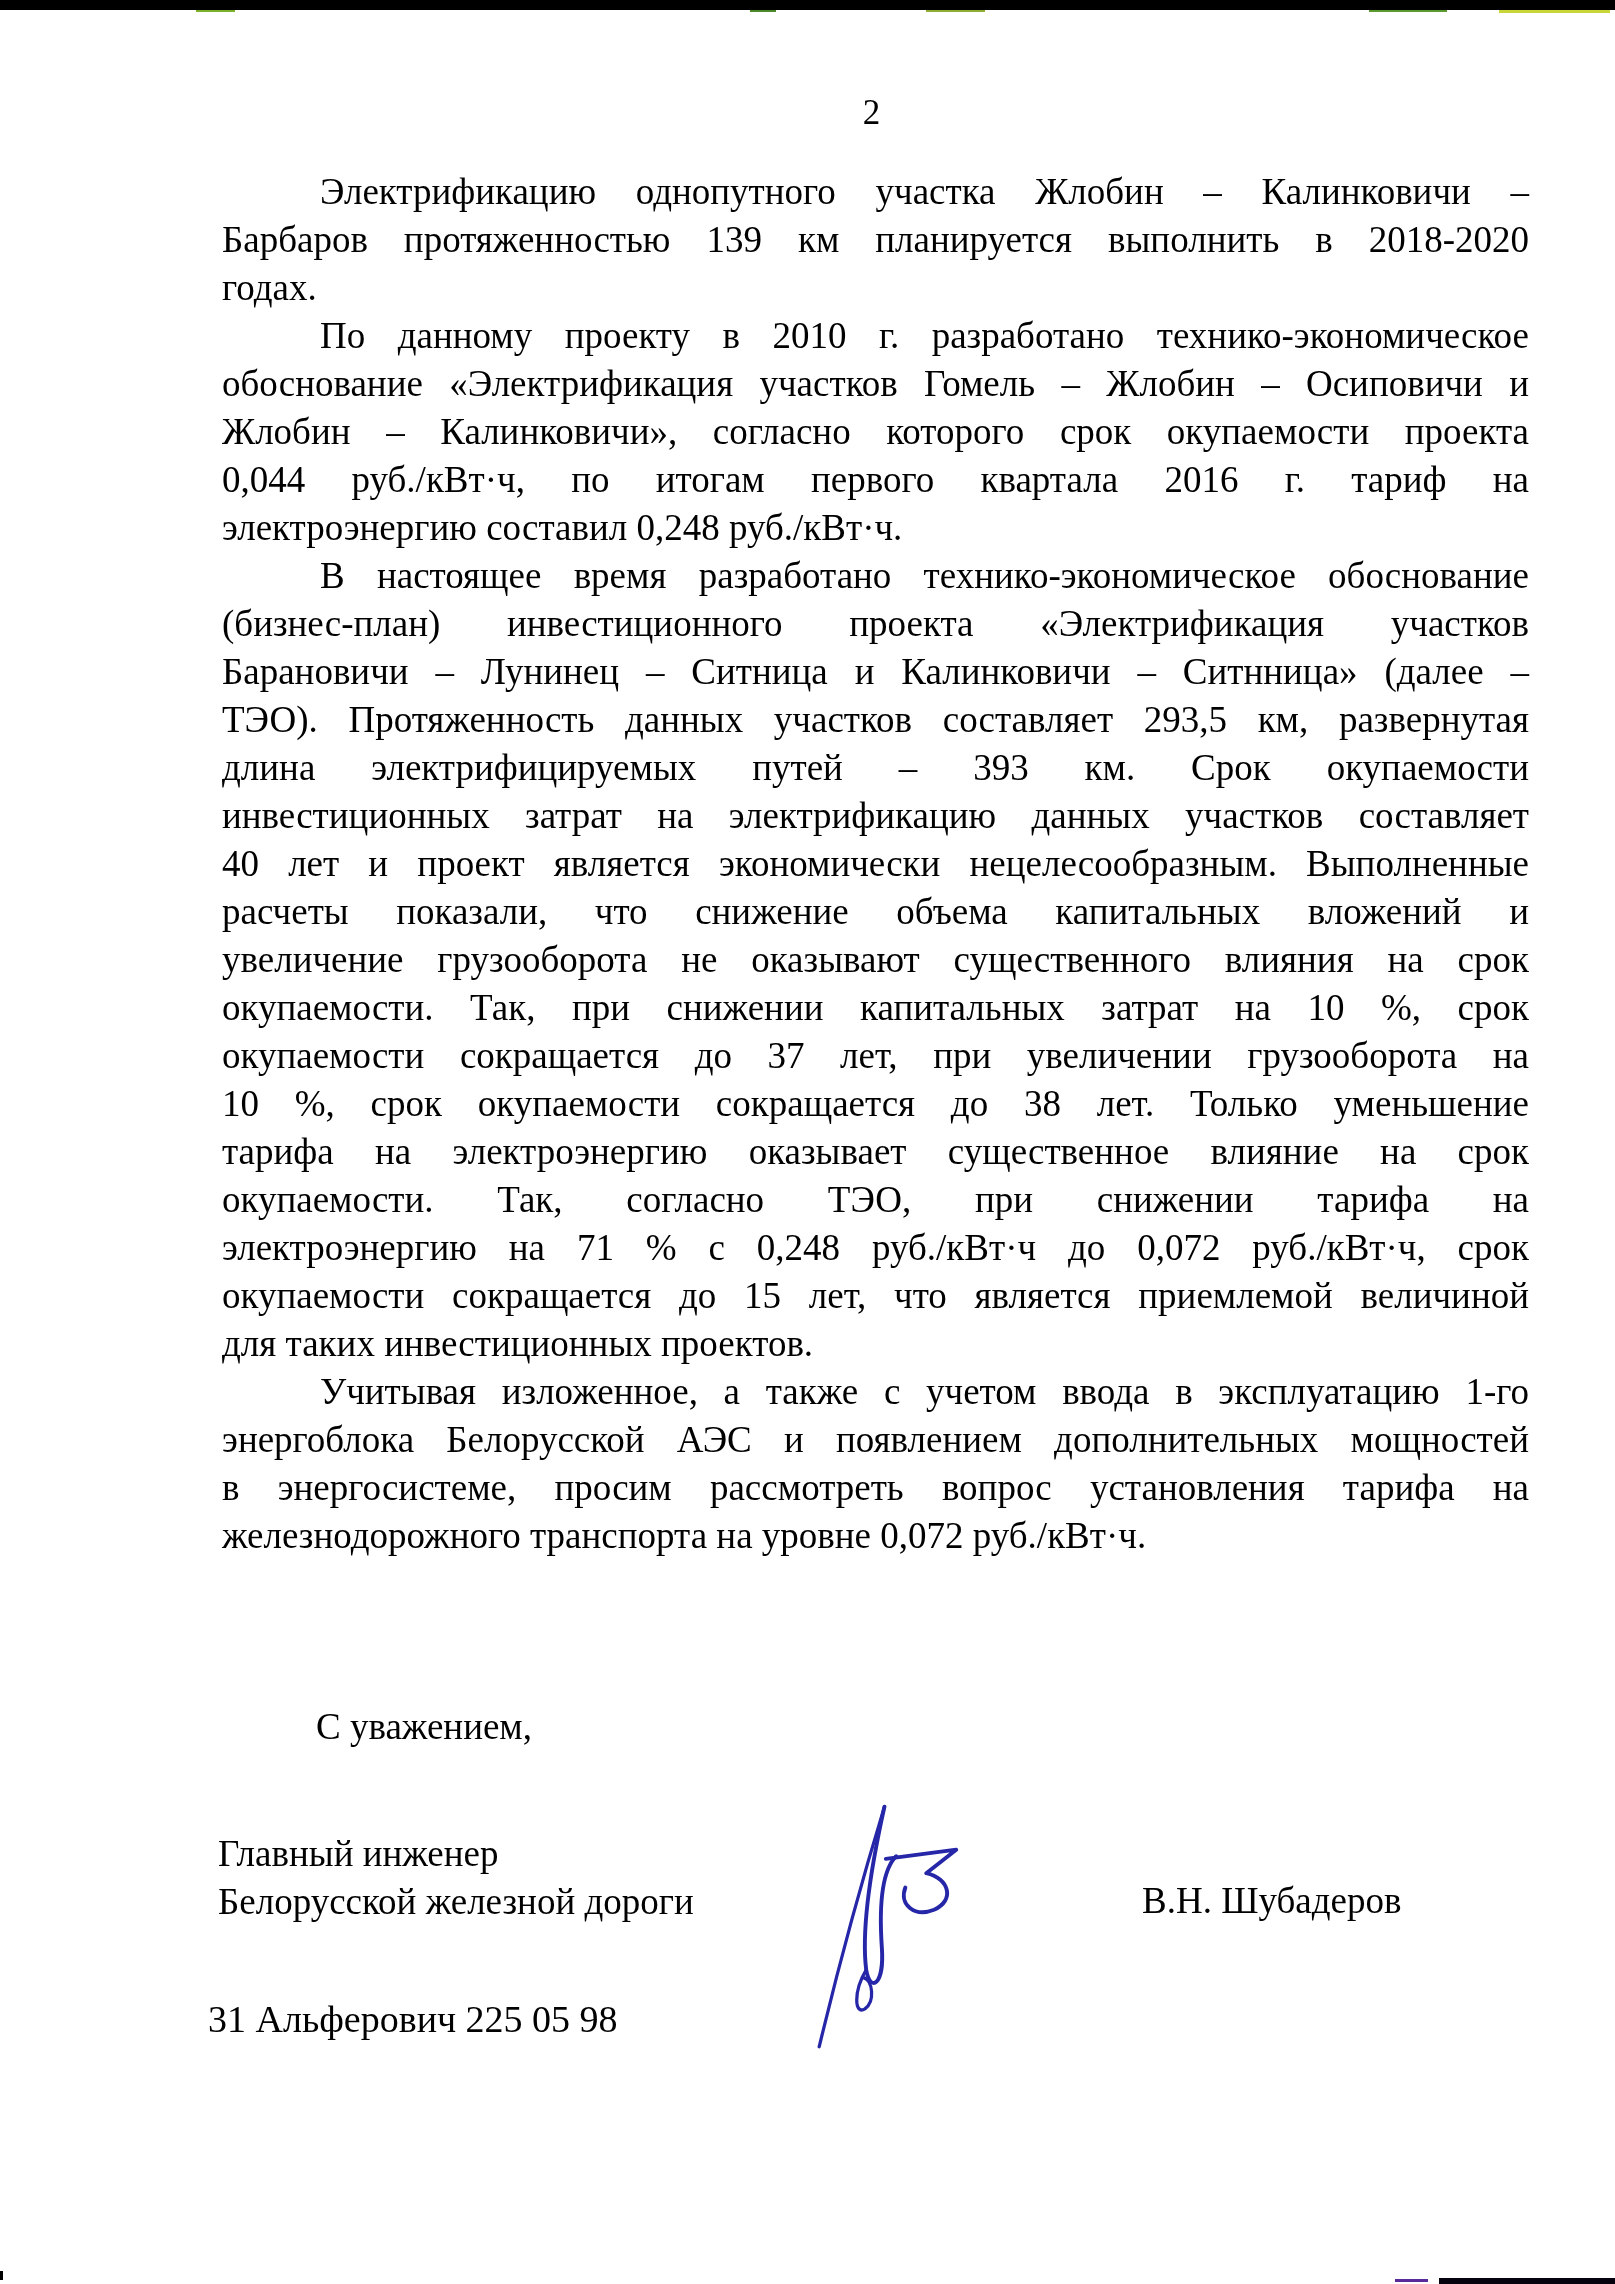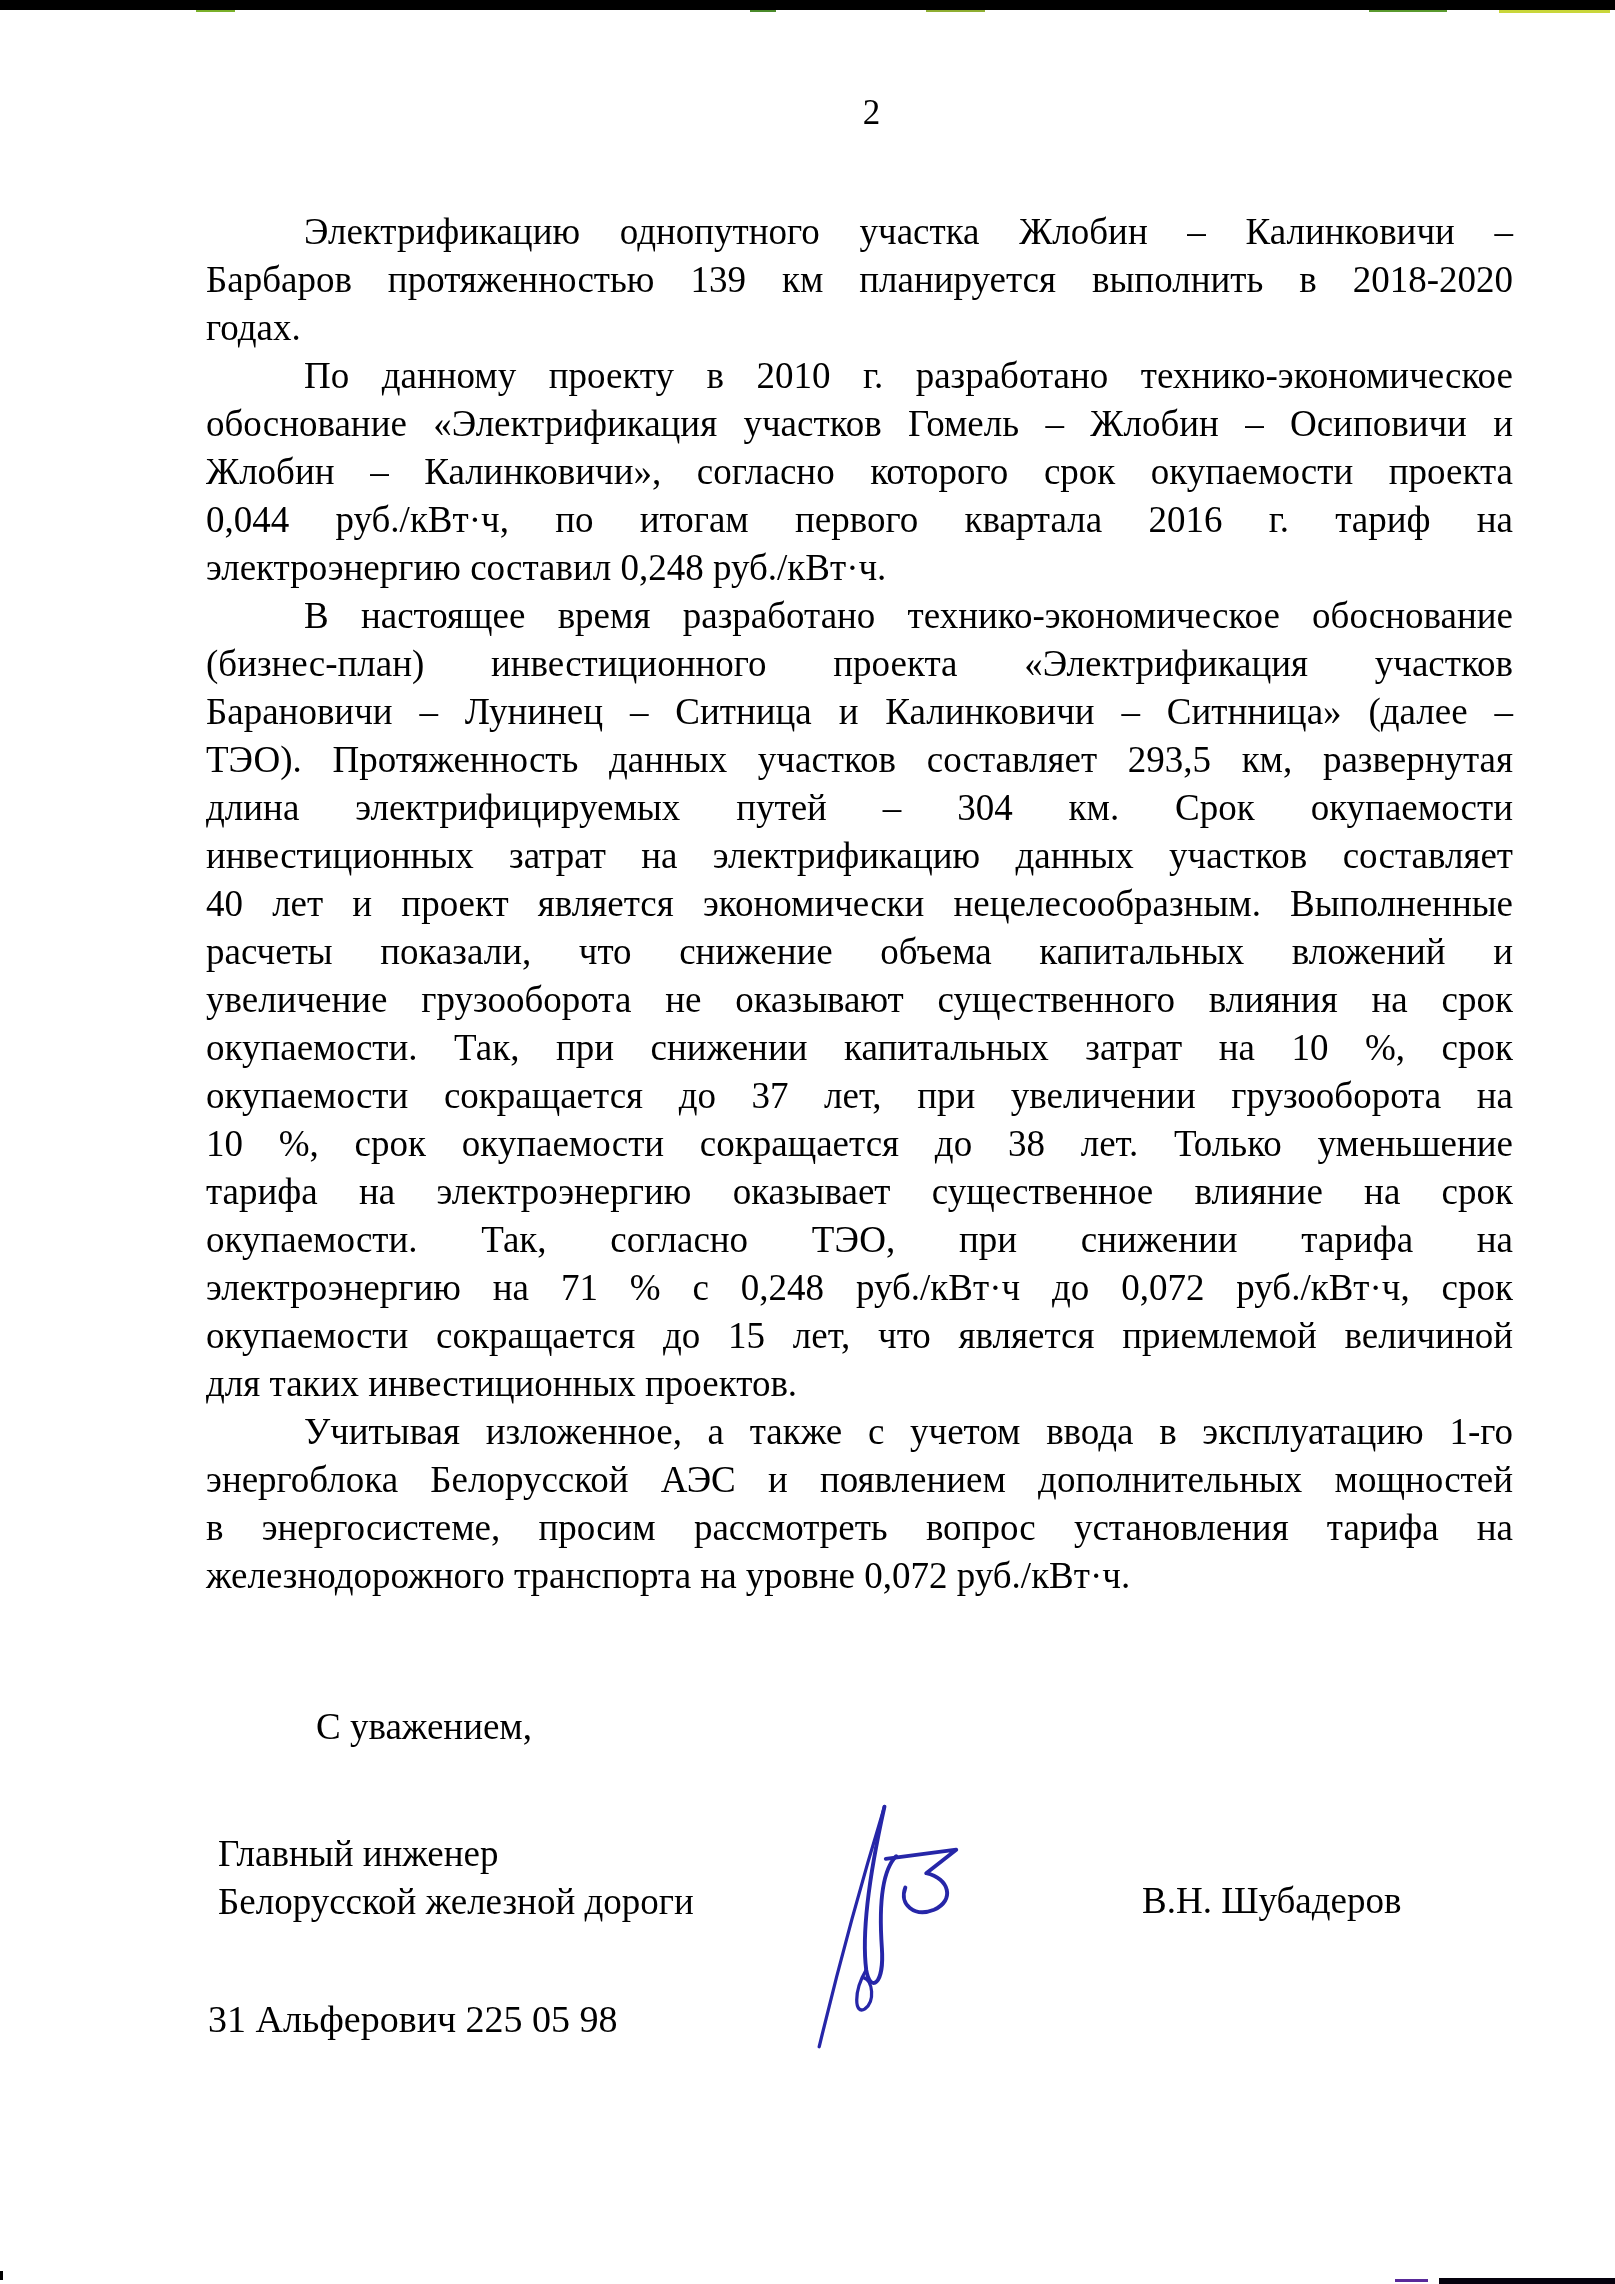--- a/index.html
+++ b/index.html
@@ -31,24 +31,23 @@
   
   .page-number {
     position: absolute;
     left: 218px; top: 93px; width: 1307px;
     text-align: center;
     font-size: 35px; line-height: 39px;
   }
   
   .body {
     position: absolute;
-    left: 206px; top: 168px;
+    left: 222px; top: 168px;
     width: 1307px;
     font-size: 37px;
-    margin-top: 40px;
   }
   .line {
     height: 48px;
     line-height: 48px;
     text-align: justify;
     text-align-last: justify;
     white-space: nowrap;
   }
   .line.indent { text-indent: 98px; }
   .line.last { text-align-last: left; }
@@ -103,21 +102,21 @@
       <div class="line last">годах.</div>
       <div class="line indent">По данному проекту в 2010 г. разработано технико-экономическое</div>
       <div class="line">обоснование «Электрификация участков Гомель – Жлобин – Осиповичи и</div>
       <div class="line">Жлобин – Калинковичи», согласно которого срок окупаемости проекта</div>
       <div class="line">0,044 руб./кВт·ч, по итогам первого квартала 2016 г. тариф на</div>
       <div class="line last">электроэнергию составил 0,248 руб./кВт·ч.</div>
       <div class="line indent">В настоящее время разработано технико-экономическое обоснование</div>
       <div class="line">(бизнес-план) инвестиционного проекта «Электрификация участков</div>
       <div class="line">Барановичи – Лунинец – Ситница и Калинковичи – Ситнница» (далее –</div>
       <div class="line">ТЭО). Протяженность данных участков составляет 293,5 км, развернутая</div>
-      <div class="line">длина электрифицируемых путей – 304 км. Срок окупаемости</div>
+      <div class="line">длина электрифицируемых путей – 393 км. Срок окупаемости</div>
       <div class="line">инвестиционных затрат на электрификацию данных участков составляет</div>
       <div class="line">40 лет и проект является экономически нецелесообразным. Выполненные</div>
       <div class="line">расчеты показали, что снижение объема капитальных вложений и</div>
       <div class="line">увеличение грузооборота не оказывают существенного влияния на срок</div>
       <div class="line">окупаемости. Так, при снижении капитальных затрат на 10 %, срок</div>
       <div class="line">окупаемости сокращается до 37 лет, при увеличении грузооборота на</div>
       <div class="line">10 %, срок окупаемости сокращается до 38 лет. Только уменьшение</div>
       <div class="line">тарифа на электроэнергию оказывает существенное влияние на срок</div>
       <div class="line">окупаемости. Так, согласно ТЭО, при снижении тарифа на</div>
       <div class="line">электроэнергию на 71 % с 0,248 руб./кВт·ч до 0,072 руб./кВт·ч, срок</div>

